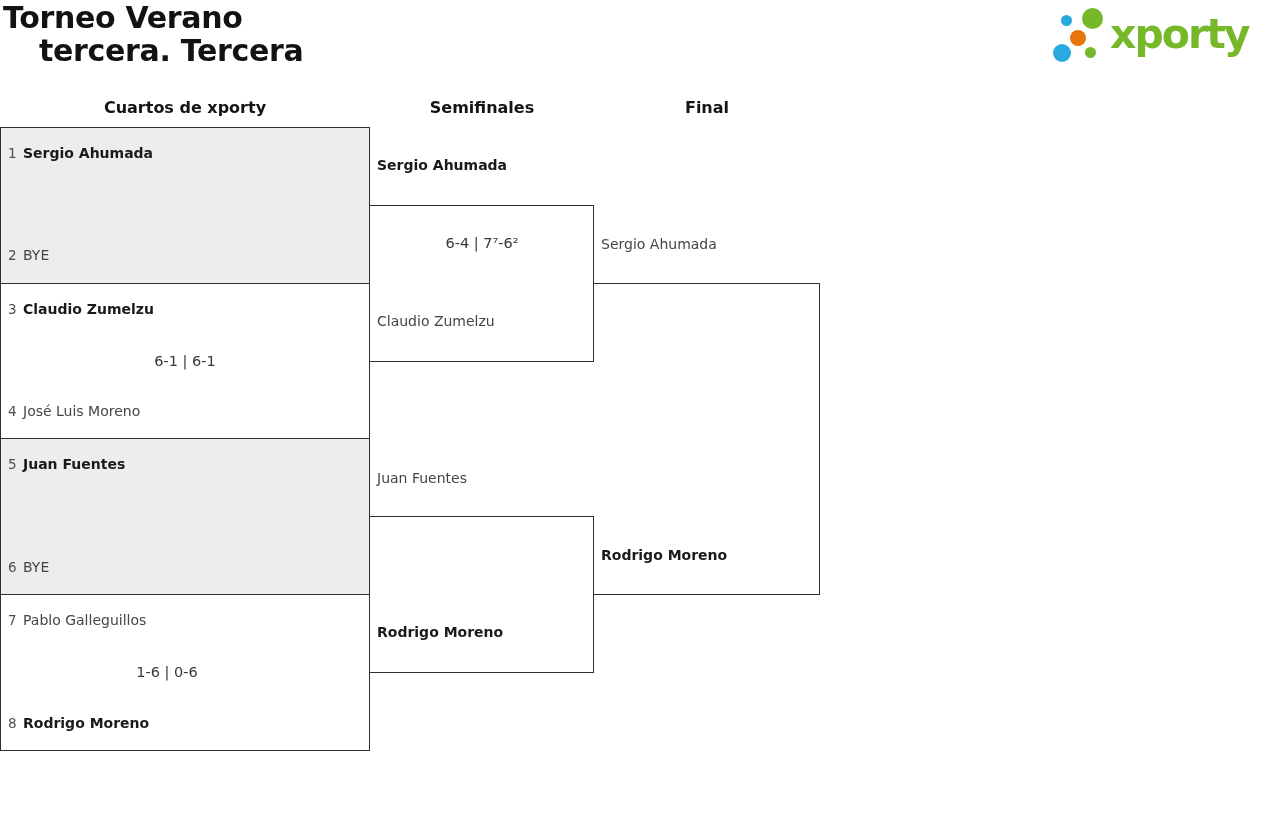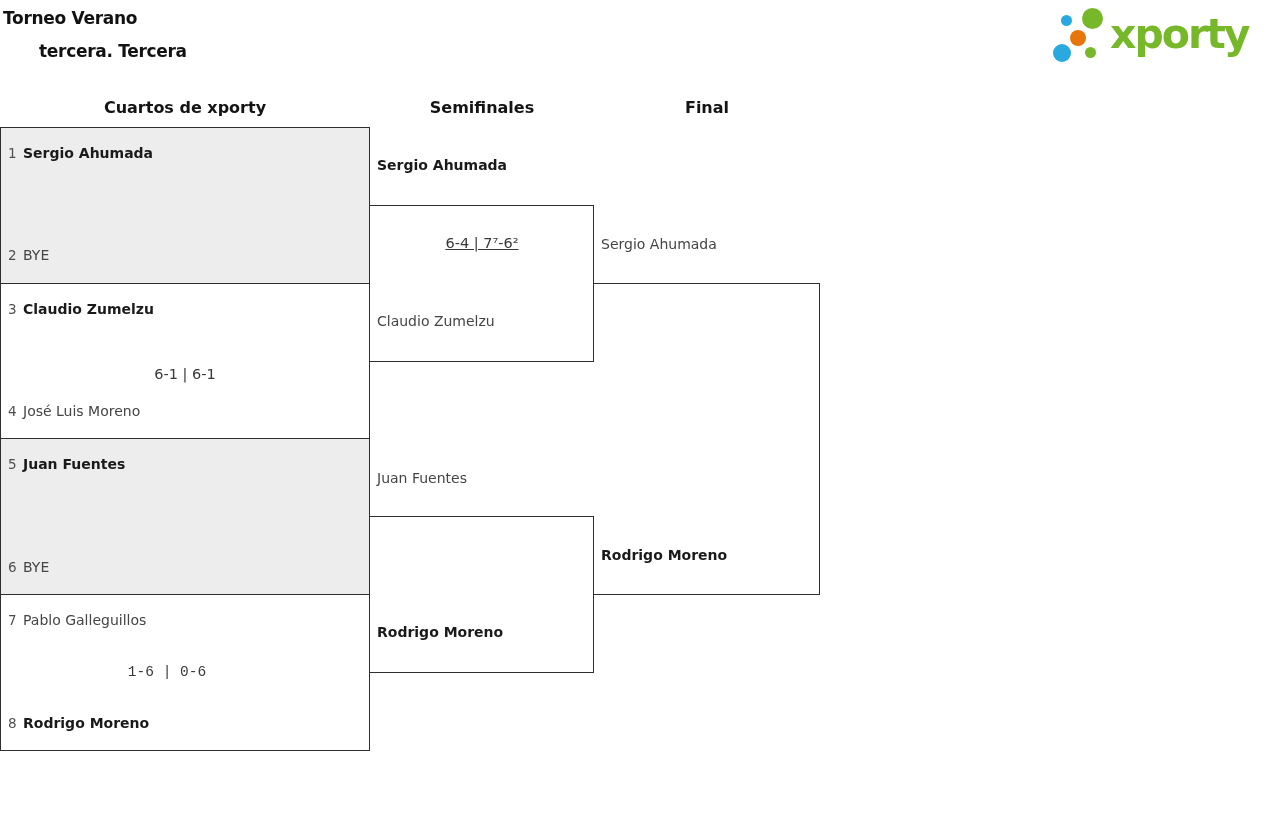--- a/index.html
+++ b/index.html
@@ -12,21 +12,21 @@
     font-family: "DejaVu Sans", "Liberation Sans", sans-serif;
     color: #222;
     overflow: hidden;
   }
   .abs { position: absolute; }
 
   
   .title-line {
     position: absolute;
     left: 3px;
-    font-size: 17px;
+    font-size: 30px;
     font-weight: 700;
     line-height: 30px;
     color: #121212;
     letter-spacing: -0.3px;
     white-space: nowrap;
   }
 
   
   .logo-dot { position: absolute; border-radius: 50%; }
   .dot-green { background: var(--brand-green, #76b82a); }
@@ -140,49 +140,49 @@
   </div>
   <div class="p-row" style="left:8px; top:245px; width:360px;">
     <span class="seed">2</span>
     <span class="name">BYE</span>
   </div>
 
   <div class="p-row" style="left:8px; top:299px; width:360px;">
     <span class="seed">3</span>
     <span class="name winner">Claudio Zumelzu</span>
   </div>
-  <div class="score" style="left:0; top:364px; width:370px;">6-1 | 6-1</div>
+  <div class="score" style="left:0; top:351px; width:370px;">6-1 | 6-1</div>
   <div class="p-row" style="left:8px; top:401px; width:360px;">
     <span class="seed">4</span>
     <span class="name">José Luis Moreno</span>
   </div>
 
   <div class="p-row" style="left:8px; top:454px; width:360px;">
     <span class="seed">5</span>
     <span class="name winner">Juan Fuentes</span>
   </div>
   <div class="p-row" style="left:8px; top:557px; width:360px;">
     <span class="seed">6</span>
     <span class="name">BYE</span>
   </div>
 
   <div class="p-row" style="left:8px; top:610px; width:360px;">
     <span class="seed">7</span>
     <span class="name">Pablo Galleguillos</span>
   </div>
-  <div class="score" style="left:0; top:662px; width:334px;font-family:Liberation Mono, monospace;">1-6 | 0-6</div>
+  <div class="score" style="left:0; top:662px; width:334px;">1-6 | 0-6</div>
   <div class="p-row" style="left:8px; top:713px; width:360px;">
     <span class="seed">8</span>
     <span class="name winner">Rodrigo Moreno</span>
   </div>
 
   <div class="p-row" style="left:377px; top:155px; width:210px;">
     <span class="name winner">Sergio Ahumada</span>
   </div>
-  <div class="score" style="left:370px; top:233px; width:224px;text-decoration:underline;">6-4 | 7⁷-6²</div>
+  <div class="score" style="left:370px; top:233px; width:224px;">6-4 | 7⁷-6²</div>
   <div class="p-row" style="left:377px; top:311px; width:210px;">
     <span class="name">Claudio Zumelzu</span>
   </div>
 
   <div class="p-row" style="left:377px; top:468px; width:210px;">
     <span class="name">Juan Fuentes</span>
   </div>
   <div class="p-row" style="left:377px; top:622px; width:210px;">
     <span class="name winner">Rodrigo Moreno</span>
   </div>

